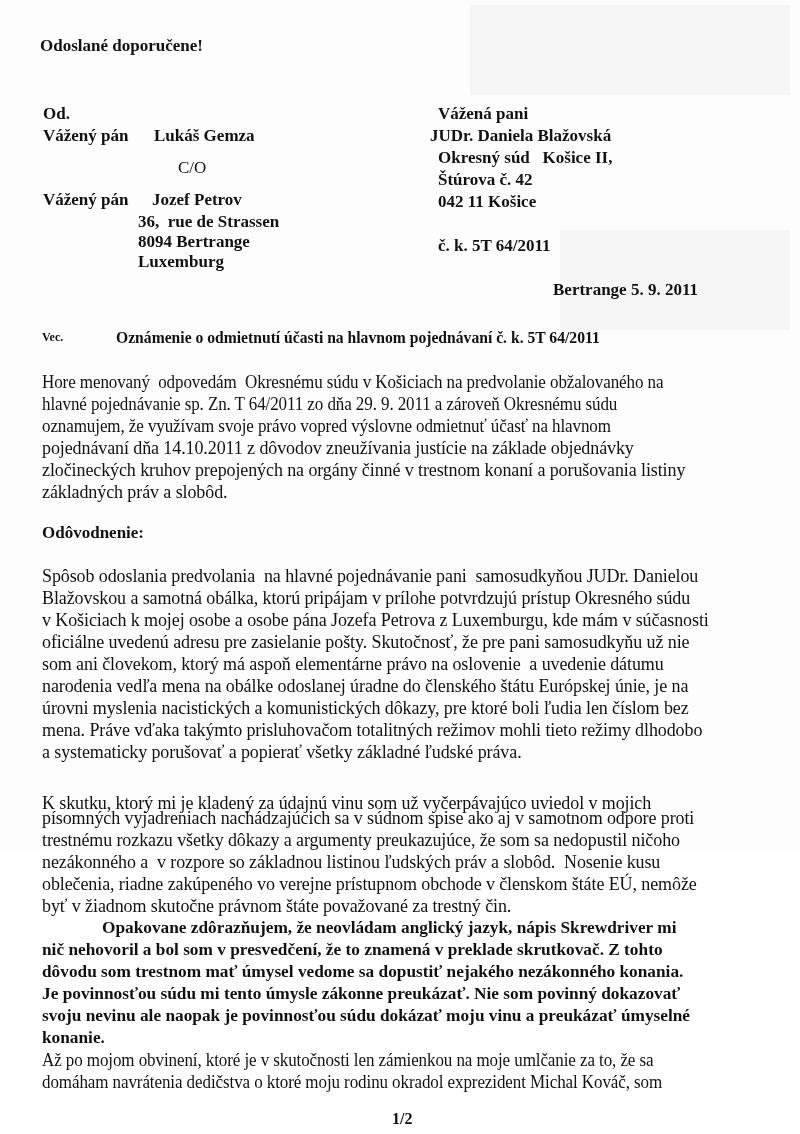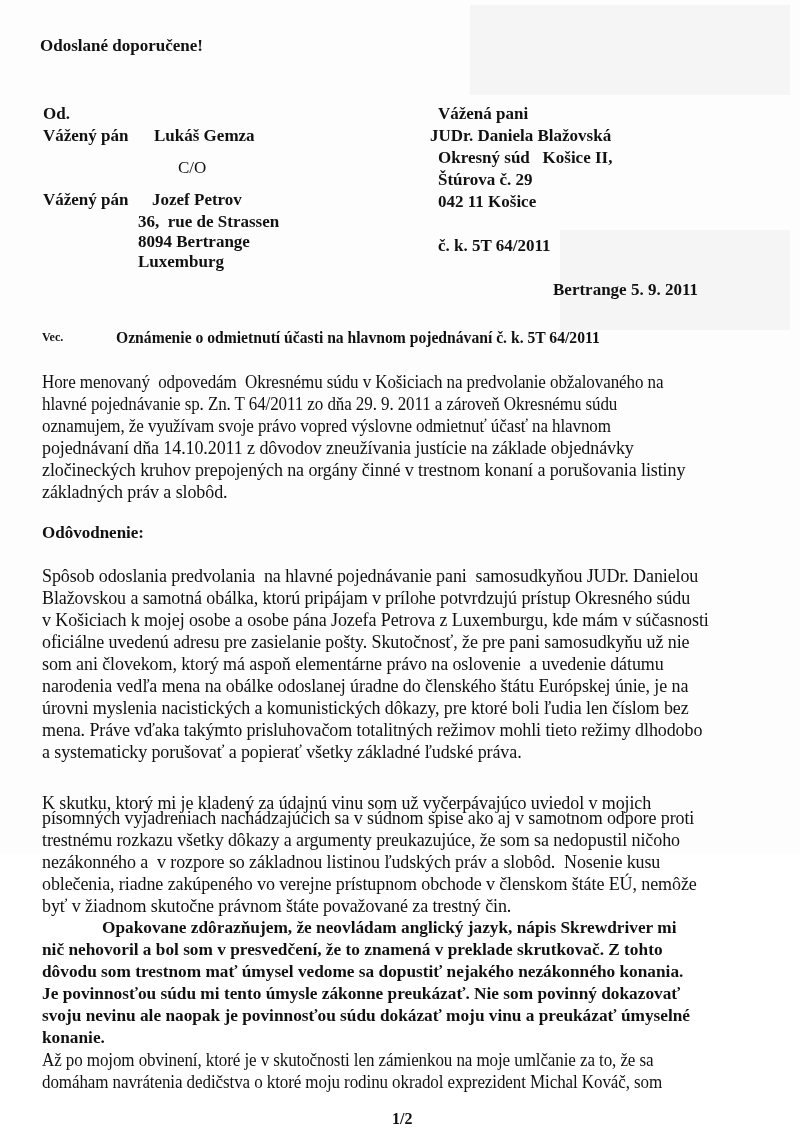--- a/index.html
+++ b/index.html
@@ -30,21 +30,21 @@
     <div class="abs hdr" style="left:152px;top:190px;">Jozef Petrov</div>
     <div class="abs hdr" style="left:138px;top:212px;white-space:pre;">36,  rue de Strassen</div>
     <div class="abs hdr" style="left:138px;top:232px;">8094 Bertrange</div>
     <div class="abs hdr" style="left:138px;top:252px;">Luxemburg</div>
   </div>
 
   <div>
     <div class="abs hdr" style="left:438px;top:104px;">Vážená pani</div>
     <div class="abs hdr" style="left:430px;top:126px;">JUDr. Daniela Blažovská</div>
     <div class="abs hdr" style="left:438px;top:148px;white-space:pre;">Okresný súd   Košice II,</div>
-    <div class="abs hdr" style="left:438px;top:170px;">Štúrova č. 29</div>
+    <div class="abs hdr" style="left:438px;top:170px;">Štúrova č. 42</div>
     <div class="abs hdr" style="left:438px;top:192px;">042 11 Košice</div>
     <div class="abs hdr" style="left:438px;top:236px;">č. k. 5T 64/2011</div>
   </div>
 
   <div class="abs hdr" style="left:553px;top:280px;">Bertrange 5. 9. 2011</div>
 
   <div class="abs hdr" style="left:42px;top:330px;font-size:12px;">Vec.</div>
   <div class="abs hdr" style="left:116px;top:328px;font-size:17px;transform:scaleX(0.92);transform-origin:left;">Oznámenie o odmietnutí účasti na hlavnom pojednávaní č. k. 5T 64/2011</div>
 
   <div>

